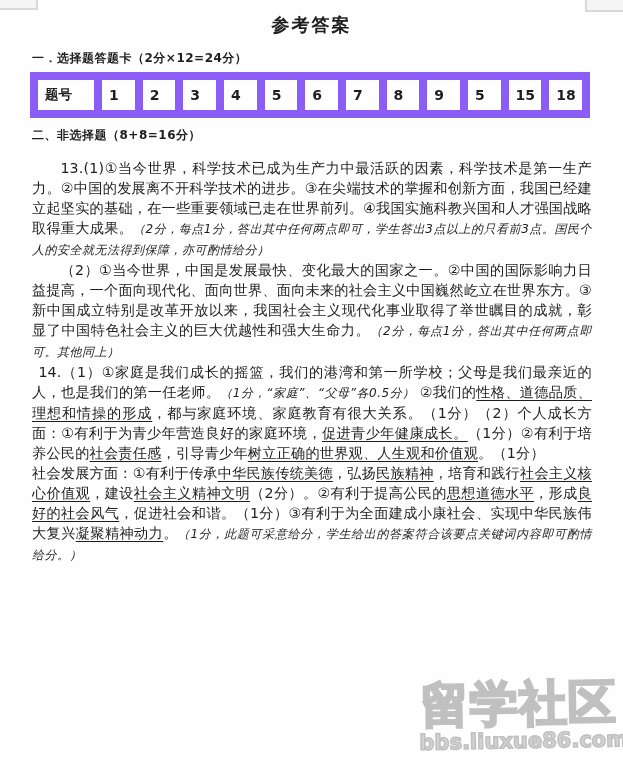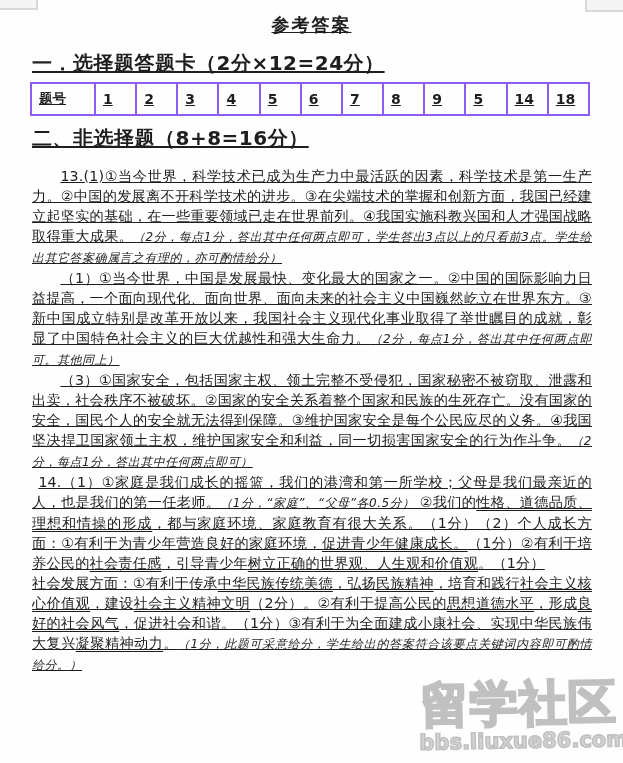--- a/index.html
+++ b/index.html
@@ -1,41 +1,40 @@
 <!DOCTYPE html>
 <html><head>
 <meta charset="utf-8">
 <style>
   html,body { margin:0; padding:0; background:#ffffff; }
   .page {
     position:relative; width:623px; height:763px; overflow:hidden;
     background:#fefefe; color:#1e1e1e;
     font-family:"DejaVu Sans", sans-serif;
-    text-decoration:underline;
   }
   .corner { position:absolute; border:2px solid #d9d9d9; background:#f5f5f5; }
   .corner.tl { left:-14px; top:-8px; width:48px; height:14px; }
   .corner.tr { right:-14px; top:-6px; width:48px; height:14px; }
 
   .title {
     margin:0; padding-top:13px; text-align:center;
     font-size:18px; font-weight:bold; letter-spacing:2px;
   }
   .heading {
     margin:13px 30px 5px 32px;
-    font-size:20px; font-weight:bold; letter-spacing:0.5px;
+    font-size:12px; font-weight:bold; letter-spacing:0.5px;
   }
   .heading.second { margin-top:9px; margin-bottom:14px; }
 
   table.answers {
     border-collapse:collapse; table-layout:fixed;
     margin:2px 0 0 30px; width:560px;
   }
   table.answers td {
-    border:2px solid #8b5cf6; height:30px; padding:0 0 0 7px;
+    border:8px solid #8b5cf6; height:30px; padding:0 0 0 7px;
     font-size:14px; vertical-align:middle;
   }
   table.answers td.rowhd { font-weight:bold; font-size:13.5px; }
   table.answers td.num { font-weight:bold; }
   table.answers td.ans { font-weight:normal; font-size:13px; color:#2a2a2a; }
   table.answers col.c0 { width:64px; }
 
   .content {
     margin:4px 31px 0 32px; font-size:14.2px; line-height:20px;
     text-align:justify; letter-spacing:0.2px;
@@ -98,35 +97,34 @@
       <td class="num">1</td>
       <td class="num">2</td>
       <td class="num">3</td>
       <td class="num">4</td>
       <td class="num">5</td>
       <td class="num">6</td>
       <td class="num">7</td>
       <td class="num">8</td>
       <td class="num">9</td>
       <td class="num">5</td>
-      <td class="num">14</td>
+      <td class="num">15</td>
       <td class="num">18</td>
     </tr>
   </tbody>
     </table>
 
   <div class="heading second">二、非选择题（8+8=16分）</div>
 
   <div class="content">
 
-    <p class="ind2"><span>13.(1)①当今世界，科学技术已成为生产力中最活跃的因素，科学技术是第一生产力。②中国的发展离不开科学技术的进步。③在尖端技术的掌握和创新方面，我国已经建立起坚实的基础，在一些重要领域已走在世界前列。④我国实施科教兴国和人才强国战略取得重大成果。</span><span class="note">（2分，每点1分，答出其中任何两点即可，学生答出3点以上的只看前3点。学生给出其它答案确属言之有理的，亦可酌情给分）</span></p>
+    <p class="ind2"><span>13.(1)①当今世界，科学技术已成为生产力中最活跃的因素，科学技术是第一生产力。②中国的发展离不开科学技术的进步。③在尖端技术的掌握和创新方面，我国已经建立起坚实的基础，在一些重要领域已走在世界前列。④我国实施科教兴国和人才强国战略取得重大成果。</span><span class="note">（2分，每点1分，答出其中任何两点即可，学生答出3点以上的只看前3点。国民个人的安全就无法得到保障，亦可酌情给分）</span></p>
 
-    <p class="ind2"><span>（1）①当今世界，中国是发展最快、变化最大的国家之一。②中国的国际影响力日益提高，一个面向现代化、面向世界、面向未来的社会主义中国巍然屹立在世界东方。③新中国成立特别是改革开放以来，我国社会主义现代化事业取得了举世瞩目的成就，彰显了中国特色社会主义的巨大优越性和强大生命力。</span><span class="note">（2分，每点1分，答出其中任何两点即可。其他同上）</span></p>
+    <p class="ind2"><span>（2）①当今世界，中国是发展最快、变化最大的国家之一。②中国的国际影响力日益提高，一个面向现代化、面向世界、面向未来的社会主义中国巍然屹立在世界东方。③新中国成立特别是改革开放以来，我国社会主义现代化事业取得了举世瞩目的成就，彰显了中国特色社会主义的巨大优越性和强大生命力。</span><span class="note">（2分，每点1分，答出其中任何两点即可。其他同上）</span></p>
 
-    <p class="ind2"><span>（3）①国家安全，包括国家主权、领土完整不受侵犯，国家秘密不被窃取、泄露和出卖，社会秩序不被破坏。②国家的安全关系着整个国家和民族的生死存亡。没有国家的安全，国民个人的安全就无法得到保障。③维护国家安全是每个公民应尽的义务。④我国坚决捍卫国家领土主权，维护国家安全和利益，同一切损害国家安全的行为作斗争。</span><span class="note">（2分，每点1分，答出其中任何两点即可）</span></p>
 
 
     <p class="ind05"><span>14.（1）①家庭是我们成长的摇篮，我们的港湾和第一所学校；父母是我们最亲近的人，也是我们的第一任老师。</span><span class="note">（1分，“家庭”、“父母”各0.5分）</span><span>  ②我们的</span><span class="ul">性格、道德品质、理想和情操的形成</span><span>，都与家庭环境、家庭教育有很大关系。（1分）（2）个人成长方面：①有利于为青少年营造良好的家庭环境，</span><span class="ul">促进青少年健康成长。</span><span>（1分）②有利于培养公民的</span><span class="ul">社会责任感</span><span>，引导青少年</span><span class="ul">树立正确的世界观、人生观和价值观</span><span>。（1分）</span></p>
 
     <p><span>社会发展方面：①有利于传承</span><span class="ul">中华民族传统美德</span><span>，弘扬</span><span class="ul">民族精神</span><span>，培育和践行</span><span class="ul">社会主义核心价值观</span><span>，建设</span><span class="ul">社会主义精神文明</span><span>（2分）。②有利于提高公民的</span><span class="ul">思想道德水平</span><span>，形成</span><span class="ul">良好的社会风气</span><span>，促进社会和谐。（1分）③有利于为全面建成小康社会、实现中华民族伟大复兴</span><span class="ul">凝聚精神动力</span><span>。</span><span class="note">（1分，此题可采意给分，学生给出的答案符合该要点关键词内容即可酌情给分。）</span></p>
 
   </div>
 
   <div class="watermark">
     <div class="wm-text">留学社区</div>

